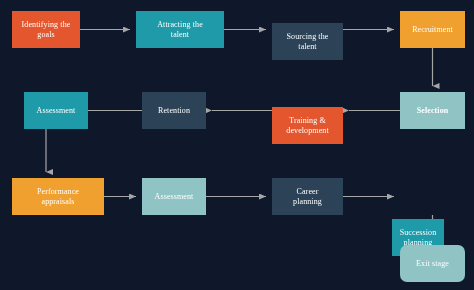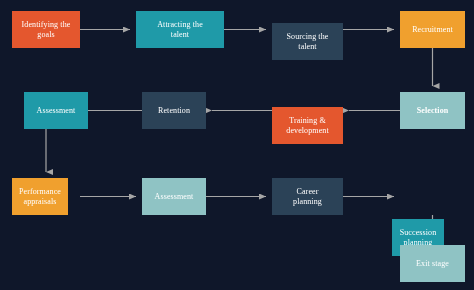--- a/index.html
+++ b/index.html
@@ -91,30 +91,30 @@
       </div>
       <div class="node" style="left: 142px; top: 92px; width: 64px; height: 37px; background: rgb(43, 66, 87);">
         <span>Retention</span>
       </div>
       <div class="node" style="left: 272px; top: 92px; width: 71px; height: 37px; background: rgb(228, 87, 46); margin-top: 15px;">
         <span>Training &amp;<br>development</span>
       </div>
       <div class="node" style="left: 400px; top: 92px; width: 65px; height: 37px; background: rgb(143, 195, 196); font-weight: bold;">
         <span>Selection</span>
       </div>
-      <div class="node" style="left: 12px; top: 178px; width: 56px; height: 37px; background: rgb(240, 160, 46);">
+      <div class="node" style="left: 12px; top: 178px; width: 92px; height: 37px; background: rgb(240, 160, 46);">
         <span>Performance<br>appraisals</span>
       </div>
       <div class="node" style="left: 142px; top: 178px; width: 64px; height: 37px; background: rgb(143, 195, 196);">
         <span>Assessment</span>
       </div>
       <div class="node" style="left: 272px; top: 178px; width: 71px; height: 37px; background: rgb(43, 66, 87); justify-content: center;">
         <span>Career<br>planning</span>
       </div>
       <div class="node" style="left: 392px; top: 178px; width: 52px; height: 37px; background: rgb(31, 154, 168); margin-top: 41px;">
         <span>Succession<br>planning</span>
       </div>
-      <div class="node" style="left: 400px; top: 245px; width: 65px; height: 37px; background: rgb(143, 195, 196);">
+      <div class="node" style="left: 400px; top: 245px; width: 65px; height: 37px; background: rgb(143, 195, 196); border-radius: 7px;">
         <span>Exit stage</span>
       </div>
     </div>
 
 </div>
 
 </body></html>

